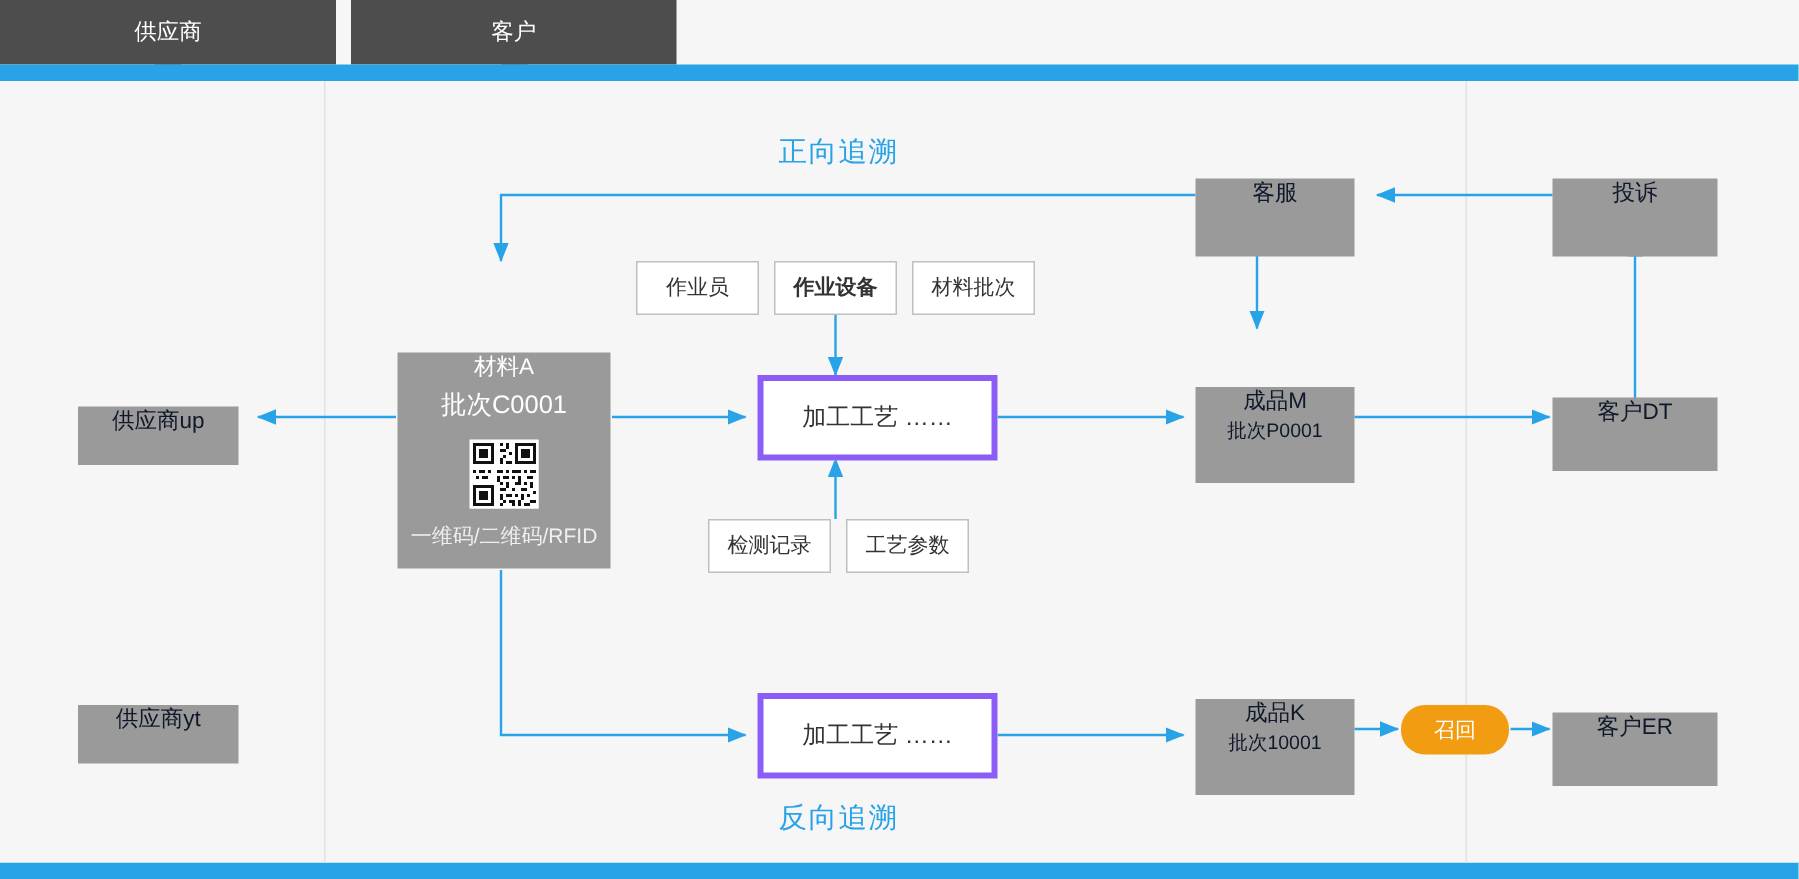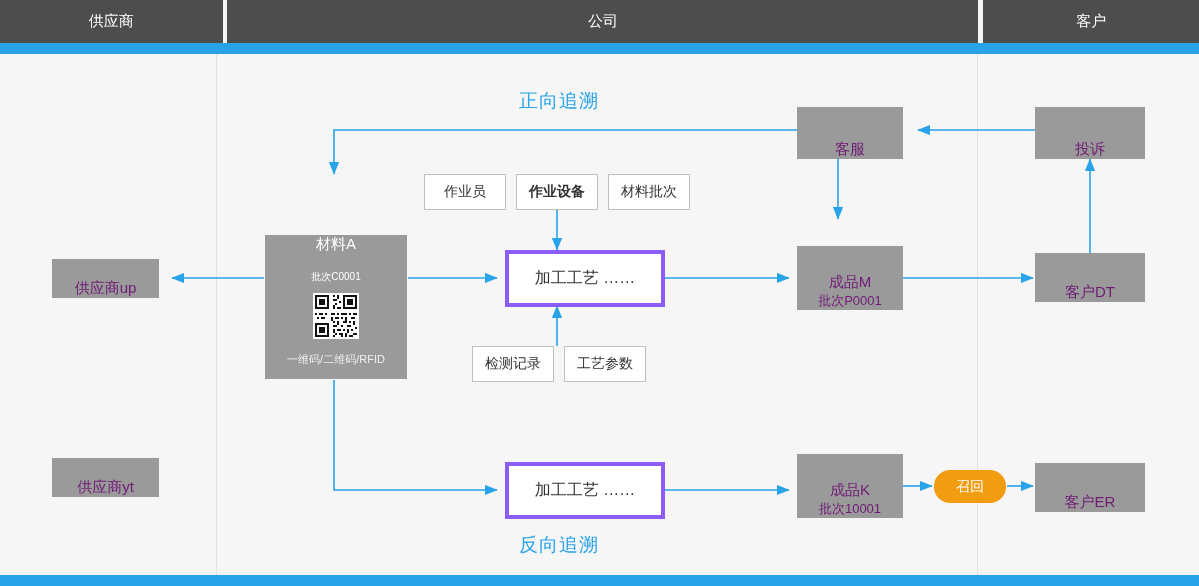--- a/index.html
+++ b/index.html
@@ -73,25 +73,26 @@
     background: #e2e2e2;
   }
 
   
   .node {
     position: absolute;
     box-sizing: border-box;
     display: flex;
     flex-direction: column;
     align-items: center;
-    justify-content: flex-end;
-    color: #701a75;
+    justify-content: flex-start;
+    color: #0f172a;
     font-size: 15px;
     text-align: center;
     line-height: 1.35;
+    margin-top: 12px;
   }
   .node.gray { background: #9a9a9a; }
   .node .sub { font-size: 13px; }
 
   .wbox {
     position: absolute;
     box-sizing: border-box;
     background: #ffffff;
     border: 1px solid #bfbfbf;
     color: #333333;
@@ -129,23 +130,23 @@
     left: 265px; top: 181px;
     width: 142px; height: 144px;
     background: #9a9a9a;
     color: #ffffff;
     box-sizing: border-box;
     display: flex;
     flex-direction: column;
     align-items: center;
   }
   .material-card .m-title { font-size: 15px; }
-  .material-card .m-batch { font-size: 10px; margin-top: 16px; }
+  .material-card .m-batch { font-size: 17px; margin-top: 4px; }
   .material-card .m-foot {
-    font-size: 11px;
+    font-size: 14px;
     color: #efefef;
     position: absolute;
     bottom: 12px;
     width: 100%;
     text-align: center;
   }
   .qr {
     position: absolute;
     left: 50%;
     margin-left: -23px;
@@ -166,24 +167,20 @@
 <body>
 
 <div class="stage">
 
   <div class="header">
     <div class="hdr-cell" style="width:224px">
       <span>供应商</span>
       <span class="notch"></span>
     </div>
     <div class="hdr-gap"></div>
-    <div class="hdr-cell" style="width:756px">
-      <span>公司</span>
-      <span class="notch"></span>
-    </div>
     <div class="hdr-gap"></div>
     <div class="hdr-cell" style="width:217px">
       <span>客户</span>
       <span class="notch"></span>
     </div>
   </div>
 
   <div class="blue-bar top"></div>
   <div class="blue-bar bottom"></div>
 

